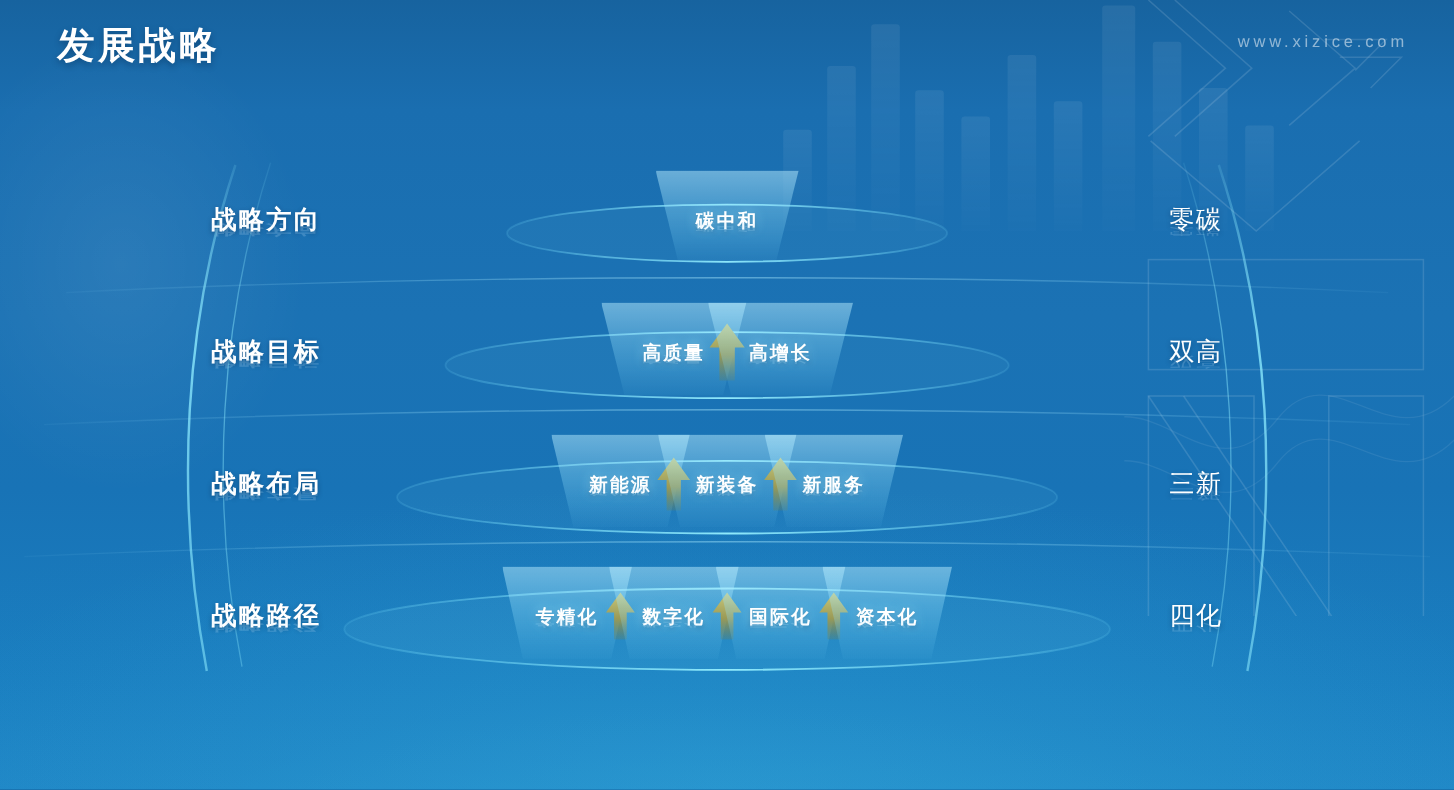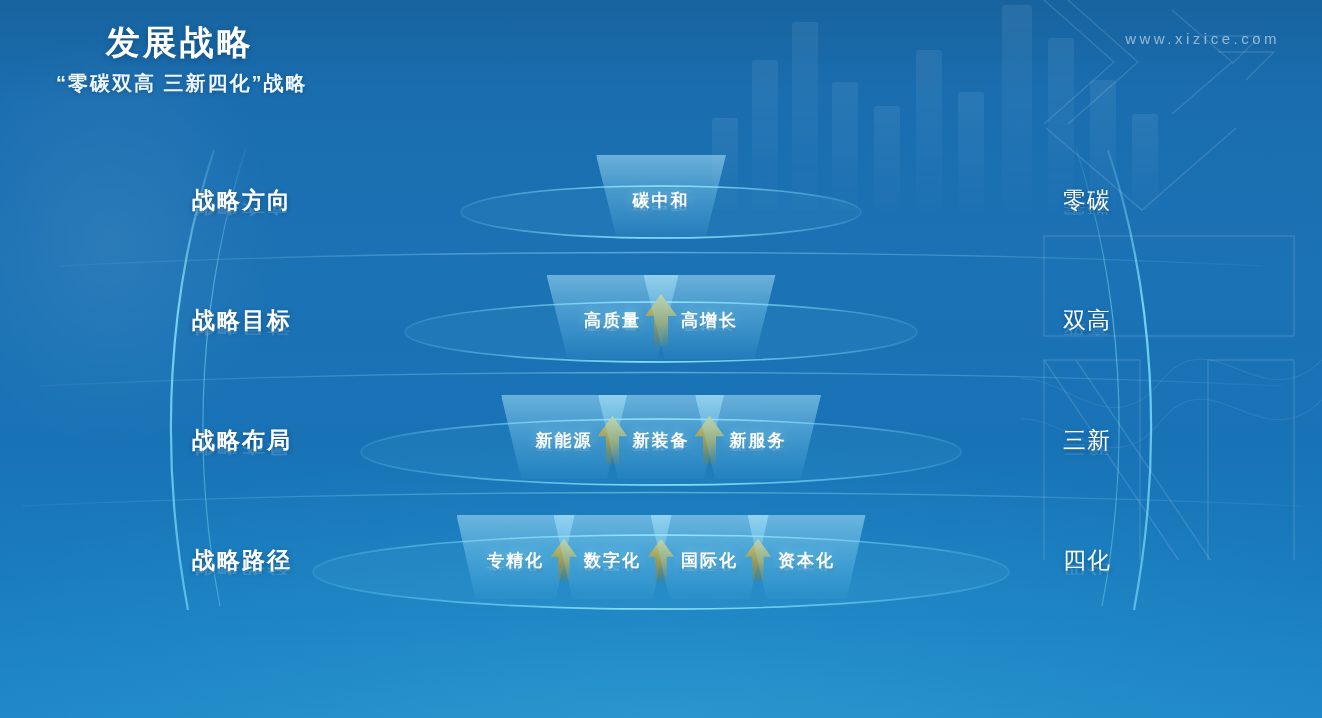--- a/index.html
+++ b/index.html
@@ -29,21 +29,21 @@
   .bg-geo svg{width:100%;height:100%;}
   .bg-left-glow{
     position:absolute;left:-60px;top:30px;width:340px;height:420px;
     background:radial-gradient(closest-side,rgba(255,255,255,.07),rgba(255,255,255,0));
   }
 
   
   .header{position:absolute;left:52px;top:22px;}
   .title{
     font-size:34px;font-weight:700;color:#ffffff;letter-spacing:3px;
-    line-height:1.18;text-shadow:0 2px 6px rgba(0,30,60,.35);text-align:center;
+    line-height:1.18;text-shadow:0 2px 6px rgba(0,30,60,.35);
   }
   .subtitle{
     margin-top:8px;margin-left:4px;
     font-size:20px;font-weight:700;color:#eef7ff;letter-spacing:2px;
     text-shadow:0 1px 4px rgba(0,30,60,.3);
   }
   .watermark{
     position:absolute;right:42px;top:30px;
     font-size:15px;letter-spacing:3.5px;color:rgba(255,255,255,.52);
     font-family:"Liberation Sans",sans-serif;
@@ -143,21 +143,20 @@
         <g fill="none" stroke="rgba(255,255,255,0.18)" stroke-width="1.2">
           <path d="M-60,430 C10,300 70,470 140,380 C190,318 240,420 300,360"></path>
           <path d="M-60,470 C10,340 70,510 140,420 C190,358 240,460 300,400"></path>
         </g>
       </svg>
     </div>
   </div>
 
   <div class="header">
     <div class="title">发展战略</div>
-    <div class="subtitle">“零碳双高 三新四化”战略</div>
   </div>
   <div class="watermark">www.xizice.com</div>
 
   <div class="stage">
 
     <svg class="stage-svg" viewBox="0 0 1322 520" preserveAspectRatio="none">
       <defs>
         <linearGradient id="discGrad" x1="0" y1="0" x2="1" y2="0">
           <stop offset="0%" stop-color="rgba(120,225,255,0.15)"></stop>
           <stop offset="50%" stop-color="rgba(150,240,255,0.95)"></stop>

